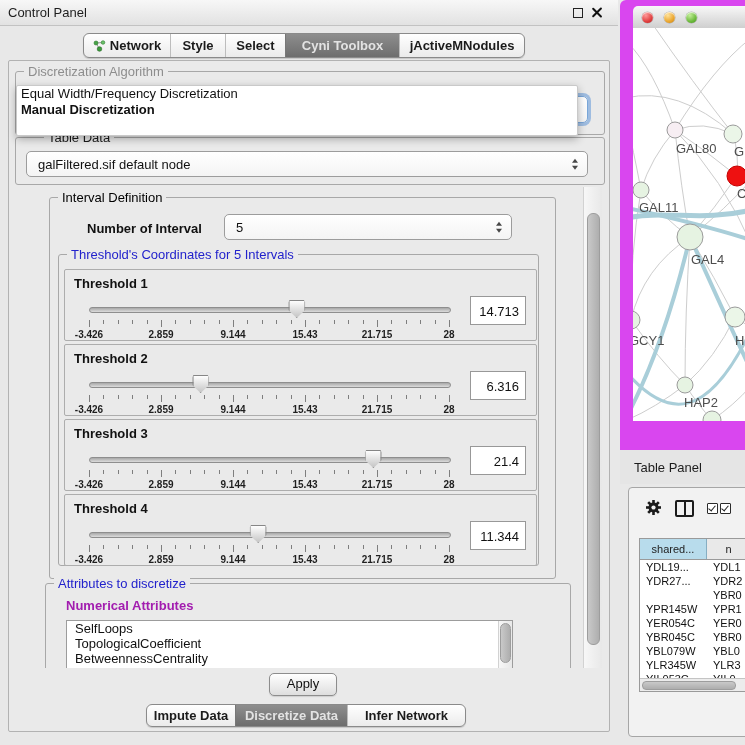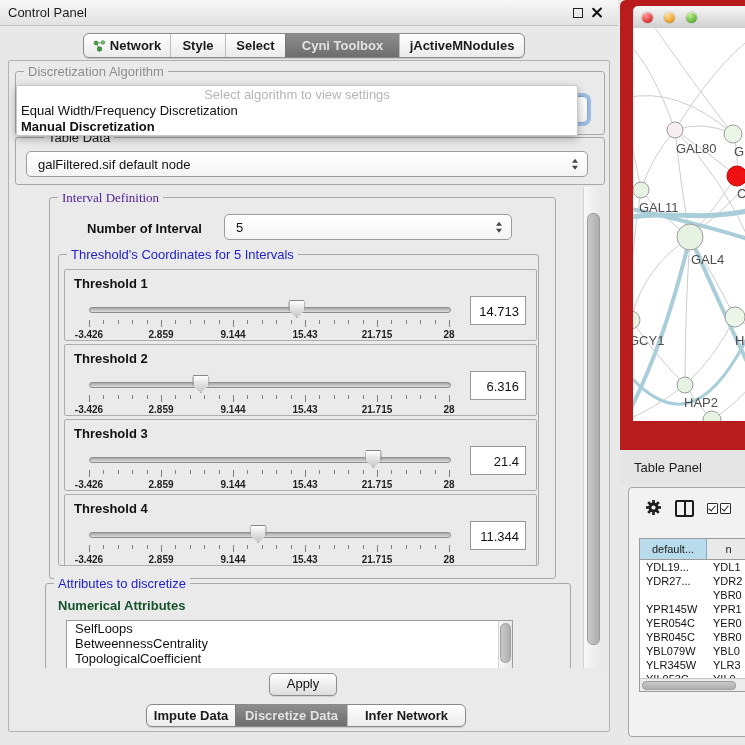--- a/index.html
+++ b/index.html
@@ -148,21 +148,21 @@
         <span class="spin">
             <i class="tri-up"></i>
             <i class="tri-dn"></i>
           </span>
       </div>
     </div>
 
     <div class="scrollc">
 
       <div class="group" style="left:33px;top:10px;width:505px;height:380px;">
-        <span class="gtitle" style="color:#4c1d95;font-family:Liberation Serif, serif;">Interval Definition</span>
+        <span class="gtitle" style="color:#000000;">Interval Definition</span>
 
         <span class="abs" style="left:37px;top:23px;font-size:13px;font-weight:bold;color:#111;">Number of Interval</span>
         <div class="combo" style="left:174px;top:16px;width:288px;height:26px;">
           <span>5</span>
           <span class="spin">
               <i class="tri-up"></i>
               <i class="tri-dn"></i>
             </span>
         </div>
 
@@ -346,26 +346,26 @@
                   <span style="left: 100%;">28</span>
                 </div>
             </div>
             <div class="valbox">11.344</div>
           </div>
         </div>
       </div>
 
       <div class="group" style="left:29px;top:396px;width:524px;height:100px;">
         <span class="gtitle" style="color:#2222cc;">Attributes to discretize</span>
-        <span class="abs" style="left:12px;top:14px;font-size:13px;font-weight:bold;color:#14532d;">Numerical Attributes</span>
+        <span class="abs" style="left:20px;top:14px;font-size:13px;font-weight:bold;color:#a21caf;">Numerical Attributes</span>
         <div class="listbox" style="left:20px;top:36px;width:445px;height:48px;">
           <div id="attr-items">
               <div class="list-item">SelfLoops</div>
+              <div class="list-item">TopologicalCoefficient</div>
               <div class="list-item">BetweennessCentrality</div>
-              <div class="list-item">TopologicalCoefficient</div>
             </div>
           <div class="sbv" style="right:0;top:0;width:13px;height:100%;">
             <div class="thumb-v" style="top:2px;height:38px;left:1px;width:9px;"></div>
           </div>
         </div>
       </div>
     </div>
 
     <div class="sbv" style="left:574px;top:126px;width:18px;height:481px;">
       <div class="thumb-v" style="top:26px;height:430px;left:2.5px;"></div>
@@ -373,28 +373,27 @@
 
     <div class="btn" style="left:260px;top:612px;width:66px;height:21px;">Apply</div>
 
     <div class="tabbar" style="left:137px;top:643px;height:21px;">
       <div class="seg" style="width:88px;">Impute Data</div>
       <div class="seg active" style="width:112px;">Discretize Data</div>
       <div class="seg" style="width:118px;">Infer Network</div>
     </div>
 
     <div class="popup">
-      <div class="prompt">Select algorithm to view settings</div>
       <div class="opt">Equal Width/Frequency Discretization</div>
       <div class="opt bold">Manual Discretization</div>
     </div>
   </div>
 </div>
 
-<div class="net-frame" style="background:#b91c1c;">
+<div class="net-frame" style="background:#d946ef;">
   <div class="titlebar">
     <span class="tl" style="left:9px;background:radial-gradient(circle at 35% 30%,#ff9a9a,#e04040 60%,#b02020);"></span>
     <span class="tl" style="left:31px;background:radial-gradient(circle at 35% 30%,#ffe29a,#eaa62f 60%,#c07f18);"></span>
     <span class="tl" style="left:53px;background:radial-gradient(circle at 35% 30%,#c4ef9a,#6cba3c 60%,#4a8f24);"></span>
   </div>
   <div class="canvas">
     <svg id="net-svg" width="112" height="393" viewBox="0 0 112 393">
         <path d="M42,102 Q72,122 104,148" fill="none" stroke="#cdcdcd" stroke-width="1"></path>
         <path d="M42,102 Q70,92 100,106" fill="none" stroke="#cdcdcd" stroke-width="1"></path>
         <path d="M42,102 Q18,130 8,162" fill="none" stroke="#cdcdcd" stroke-width="1"></path>
@@ -463,21 +462,21 @@
       <circle cx="8.5" cy="8.5" r="2.1" fill="#f2f2f2"></circle>
   </svg>
   <span class="split-ic" style="left:46px;top:12px;">
       <i></i>
     </span>
   <span class="cb" style="left:78px;top:15px;"></span>
   <span class="cb" style="left:91px;top:15px;"></span>
 
   <div class="tp-table">
     <div class="tp-hrow">
-      <span class="tp-hc" style="width:67px;background:#b8dcec;border-right:1px solid #86aec2;">default...</span>
+      <span class="tp-hc" style="width:67px;background:#b8dcec;border-right:1px solid #86aec2;">shared...</span>
       <span class="tp-hc" style="flex:1;background:#e9e9e9;">n</span>
     </div>
     <div class="tp-rows" id="tp-rows">
         <div class="tp-row">
           <span style="width: 67px;">YDL19...</span>
           <span style="width: 43px;">YDL1</span>
         </div>
         <div class="tp-row">
           <span style="width: 67px;">YDR27...</span>
           <span style="width: 43px;">YDR2</span>

